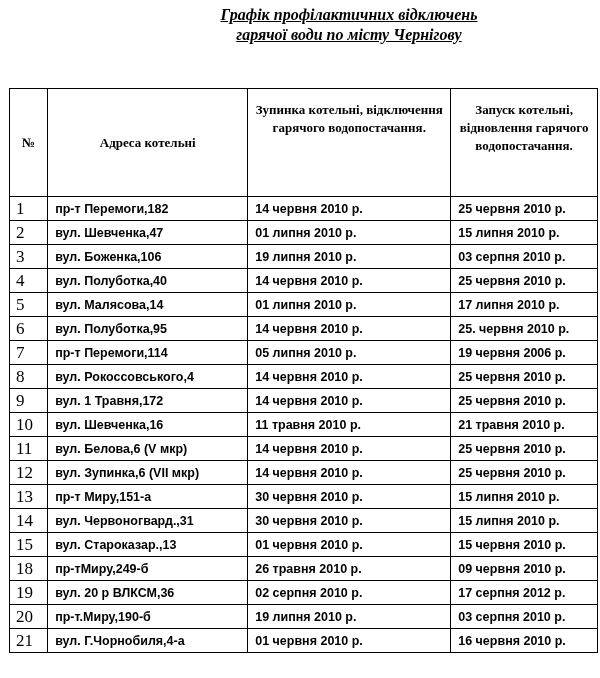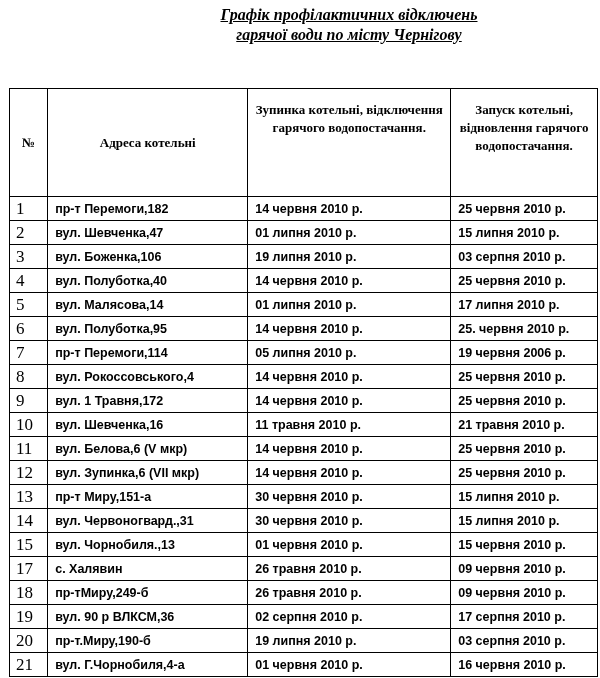--- a/index.html
+++ b/index.html
@@ -118,41 +118,35 @@
         <td class="date">15 липня 2010 р.</td>
       </tr>
       <tr>
         <td class="num">14</td>
         <td class="addr">вул. Червоногвард.,31</td>
         <td class="date">30 червня 2010 р.</td>
         <td class="date">15 липня 2010 р.</td>
       </tr>
       <tr>
         <td class="num">15</td>
-        <td class="addr">вул. Чорнобиля.,13</td>
+        <td class="addr">вул. Староказар.,13</td>
         <td class="date">01 червня 2010 р.</td>
         <td class="date">15 червня 2010 р.</td>
-      </tr>
-      <tr>
-        <td class="num">17</td>
-        <td class="addr">с. Халявин</td>
-        <td class="date">26 травня 2010 р.</td>
-        <td class="date">09 червня 2010 р.</td>
       </tr>
       <tr>
         <td class="num">18</td>
         <td class="addr">пр-тМиру,249-б</td>
         <td class="date">26 травня 2010 р.</td>
         <td class="date">09 червня 2010 р.</td>
       </tr>
       <tr>
         <td class="num">19</td>
-        <td class="addr">вул. 90 р ВЛКСМ,36</td>
+        <td class="addr">вул. 20 р ВЛКСМ,36</td>
         <td class="date">02 серпня 2010 р.</td>
-        <td class="date">17 серпня 2010 р.</td>
+        <td class="date">17 серпня 2012 р.</td>
       </tr>
       <tr>
         <td class="num">20</td>
         <td class="addr">пр-т.Миру,190-б</td>
         <td class="date">19 липня 2010 р.</td>
         <td class="date">03 серпня 2010 р.</td>
       </tr>
       <tr>
         <td class="num">21</td>
         <td class="addr">вул. Г.Чорнобиля,4-а</td>

